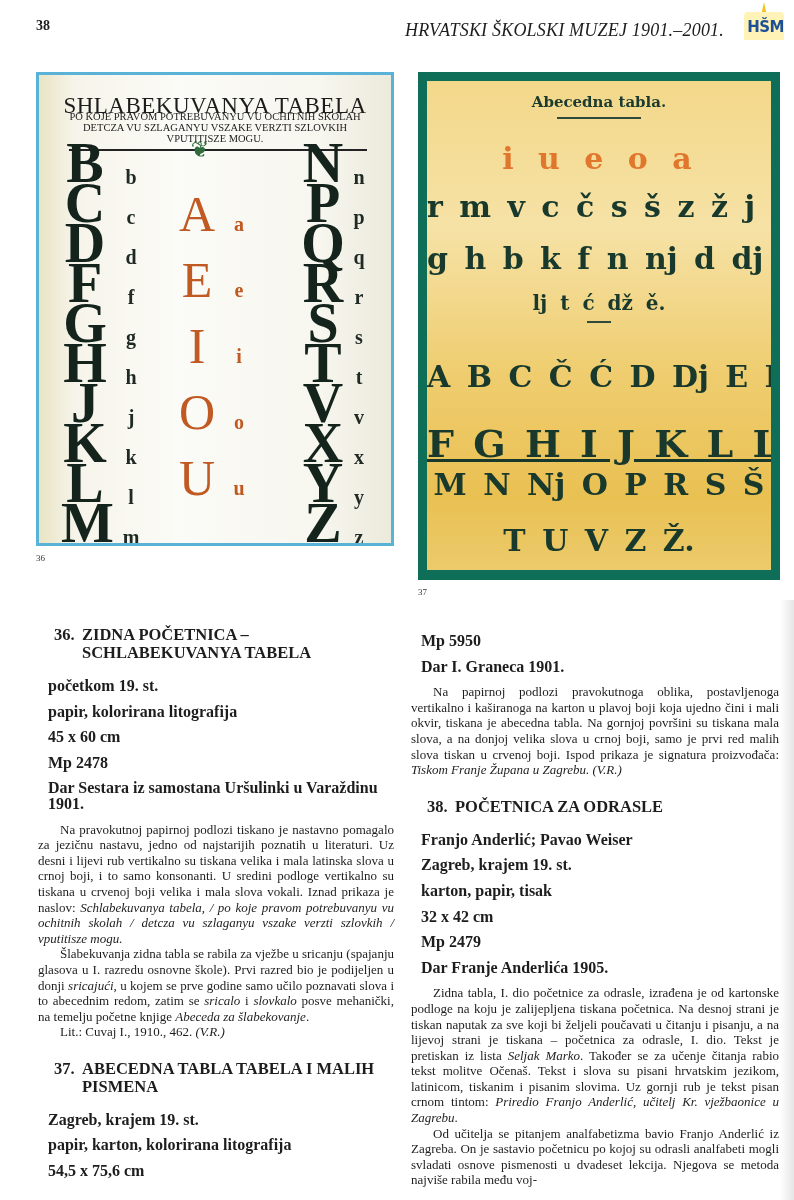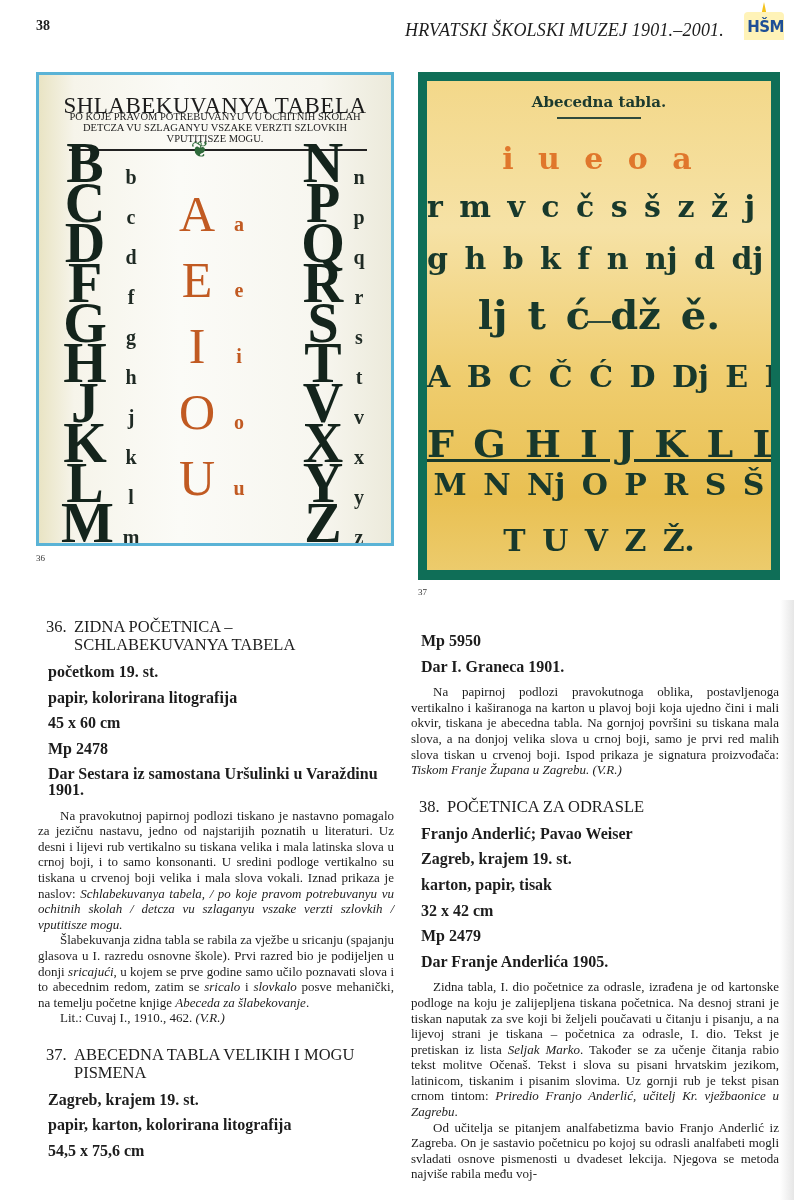--- a/index.html
+++ b/index.html
@@ -41,31 +41,31 @@
   .fig37 { left:418px; top:72px; width:362px; height:508px; background:#0f6e57; padding:8px; box-sizing:border-box; }
   .fig37 .inner { position:absolute; left:9px; top:9px; right:9px; bottom:10px;
     background:linear-gradient(180deg,#f3d88a 0%,#f6e2a6 30%,#efcd6f 60%,#e9c052 85%,#eccb6c 100%); overflow:hidden; }
   .ab-title { position:absolute; left:0; right:0; top:12px; text-align:center; font-family:"DejaVu Serif", serif; font-weight:bold; font-size:15px; color:#1c3a2e; }
   .ab-orn { position:absolute; left:130px; right:130px; top:36px; height:2px; background:#2f4a3c; }
   .ab-orn2 { position:absolute; left:160px; right:160px; top:240px; height:2px; background:#2f4a3c; }
   .ab-row { position:absolute; left:0; right:0; text-align:center; font-family:"DejaVu Serif", serif; font-weight:bold; color:#18392c; word-spacing:6px; white-space:nowrap; }
   .ab-vow { top:60px; font-size:30px; color:#e0772c; letter-spacing:4px; }
   .ab-r1 { top:108px; font-size:30px; }
   .ab-r2 { top:160px; font-size:30px; }
-  .ab-r3 { top:210px; font-size:40px; }
+  .ab-r3 { top:210px; font-size:20px; }
   .ab-R1 { top:278px; font-size:30px; }
   .ab-R2 { top:340px; font-size:38px;text-decoration:underline; }
   .ab-R3 { top:386px; font-size:30px; }
   .ab-R4 { top:442px; font-size:30px; }
 
   
   .col { font-family:"Liberation Serif", serif; font-size:13px; line-height:15.6px; color:#1d1d1d; }
   .colA { left:38px; top:610px; width:356px; }
   .colB { left:411px; top:623px; width:368px; }
-  .entry-title { font-weight:normal; font-size:16.5px; line-height:18px; margin:8px; text-indent:0; }
+  .entry-title { font-weight:bold; font-size:16.5px; line-height:18px; margin:16px; text-indent:0; }
   .entry-title .num { display:inline-block; width:28px; }
   .entry-title .cont { padding-left:28px; display:block; }
   .meta { font-weight:bold; margin:10px; font-size:16px; line-height:15.6px; }
   .meta-block { margin-top:8px; }
   p.body { margin:0; text-align:justify; text-indent:22px; }
   p.lit { margin:0; text-indent:22px; }
   .gap-title { margin-top:20px; }
   em { font-style:italic; }
   .shadow-edge { right:0; top:600px; width:14px; height:600px; background:linear-gradient(90deg,#ffffff,#e6e6e6); }
 </style>
@@ -182,21 +182,21 @@
     <div class="meta">papir, kolorirana litografija</div>
     <div class="meta">45 x 60 cm</div>
     <div class="meta">Mp 2478</div>
     <div class="meta">Dar Sestara iz samostana Uršulinki u Varaždinu 1901.</div>
   </div>
   <p class="body"><span>Na pravokutnoj papirnoj podlozi tiskano je nastavno pomagalo za jezičnu nastavu, jedno od najstarijih poznatih u literaturi. Uz desni i lijevi rub vertikalno su tiskana velika i mala latinska slova u crnoj boji, i to samo konsonanti. U sredini podloge vertikalno su tiskana u crvenoj boji velika i mala slova vokali. Iznad prikaza je naslov: </span><em>Schlabekuvanya tabela, / po koje pravom potrebuvanyu vu ochitnih skolah / detcza vu szlaganyu vszake verzti szlovkih / vputitisze mogu.</em></p>
   <p class="body"><span>Šlabekuvanja zidna tabla se rabila za vježbe u sricanju (spajanju glasova u I. razredu osnovne škole). Prvi razred bio je podijeljen u donji </span><em>sricajući</em><span>, u kojem se prve godine samo učilo poznavati slova i to abecednim redom, zatim se </span><em>sricalo</em><span> i </span><em>slovkalo</em><span> posve mehanički, na temelju početne knjige </span><em>Abeceda za šlabekovanje</em><span>.</span></p>
   <p class="lit"><span>Lit.: Cuvaj I., 1910., 462. </span><em>(V.R.)</em></p>
 
   <div class="entry-title gap-title">
-    <span class="num">37.</span><span>ABECEDNA TABLA VELIKIH I MOGU</span>
+    <span class="num">37.</span><span>ABECEDNA TABLA TABELA I MALIH</span>
     <span class="cont">PISMENA</span>
   </div>
   <div class="meta-block">
     <div class="meta">Zagreb, krajem 19. st.</div>
     <div class="meta">papir, karton, kolorirana litografija</div>
     <div class="meta">54,5 x 75,6 cm</div>
   </div>
 </div>
 
 <div class="abs col colB">

